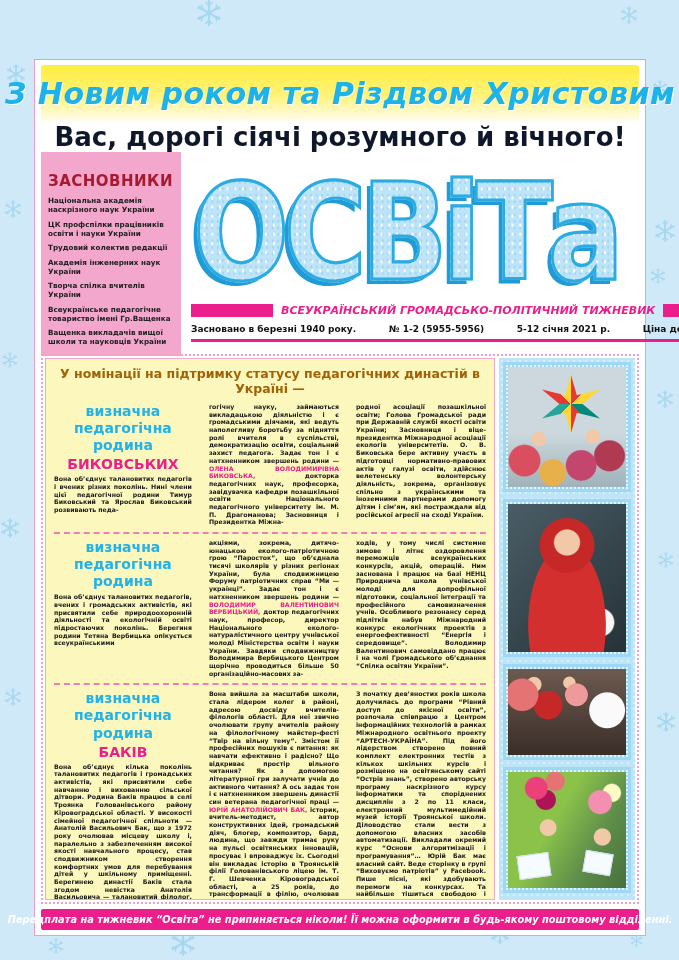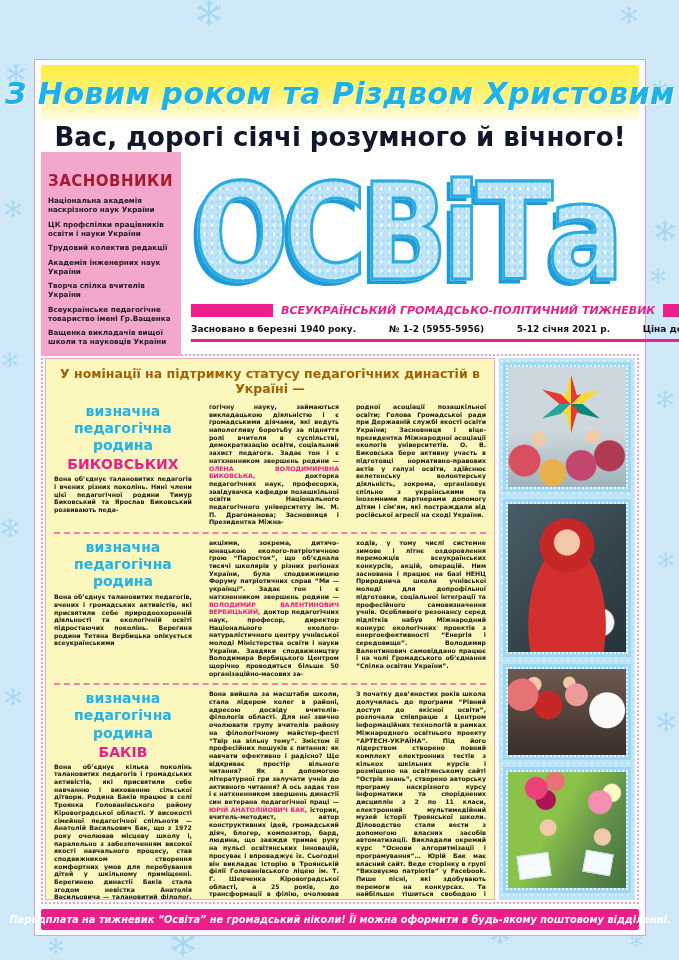--- a/index.html
+++ b/index.html
@@ -371,15 +371,15 @@
       <div class="photo photo2"></div>
       <div class="photo photo3"></div>
       <div class="photo photo4">
         <div class="paper a"></div>
         <div class="paper b"></div>
       </div>
     </div>
   </div>
 
   <div class="sub-banner">
-    <span class="sub-banner-text">Передплата на тижневик “Освіта” не громадський ніколи! Її можна оформити в будь-якому поштовому відділенні.</span>
+    <span class="sub-banner-text">Передплата на тижневик “Освіта” не припиняється ніколи! Її можна оформити в будь-якому поштовому відділенні.</span>
   </div>
 </div>
 
 </body></html>

